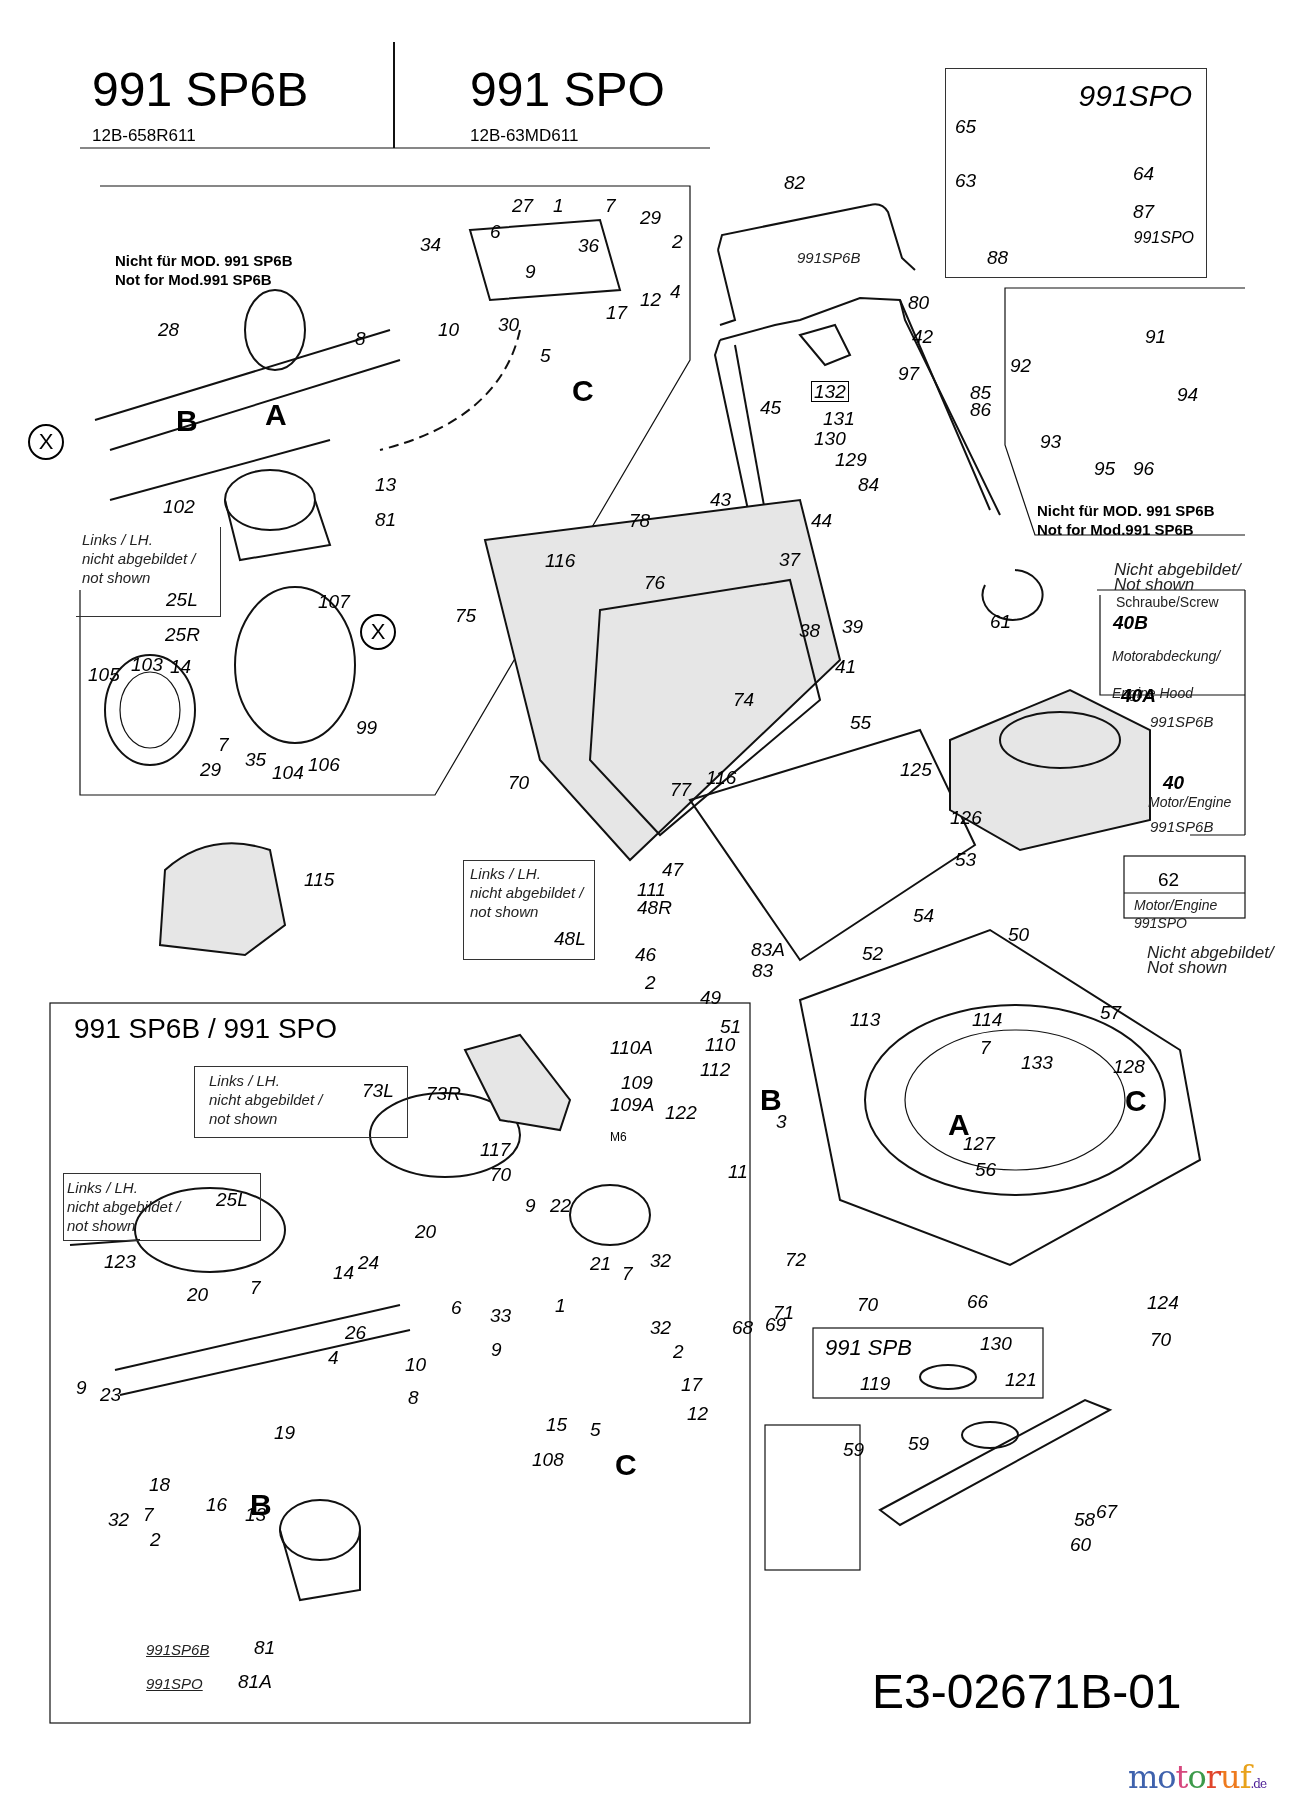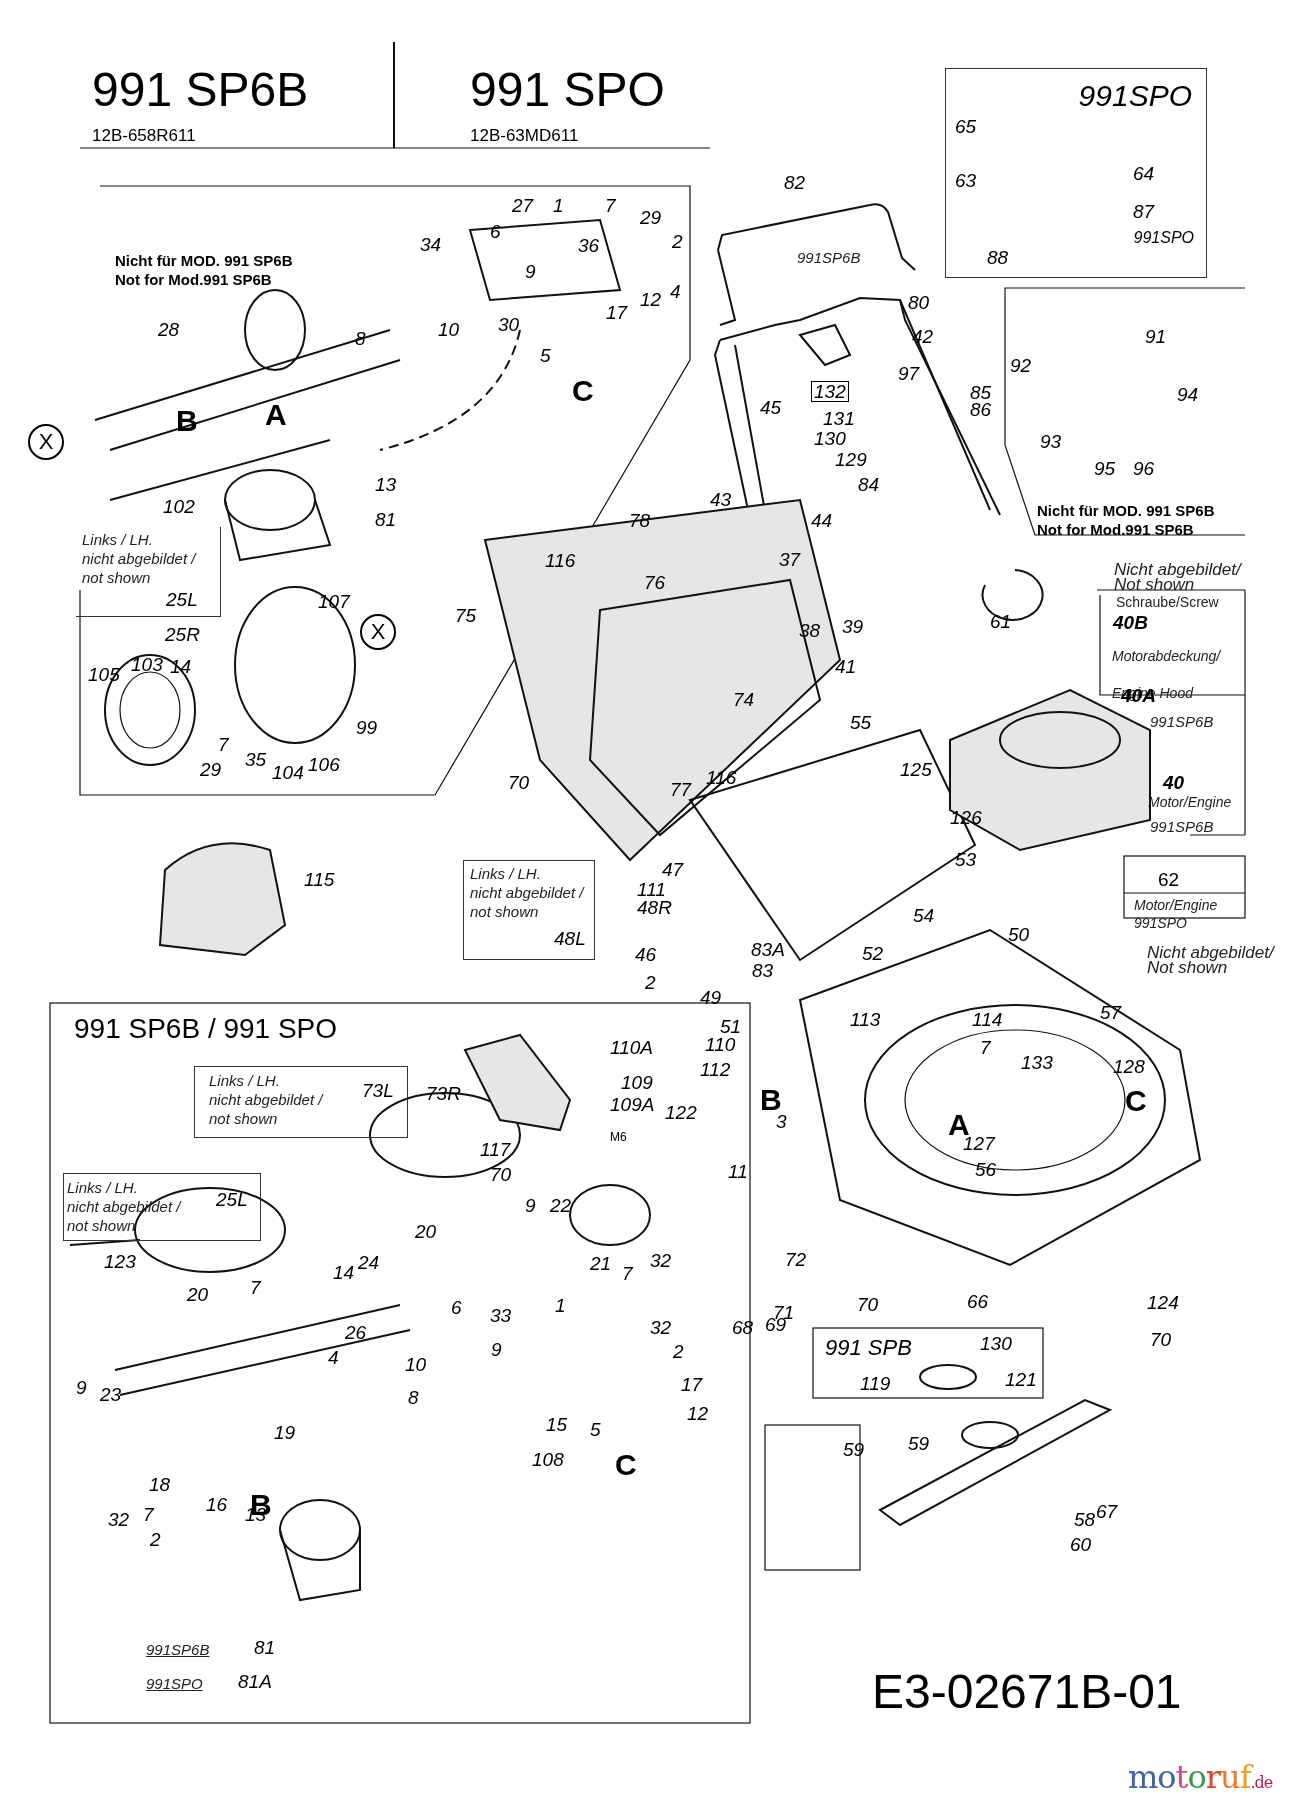--- a/index.html
+++ b/index.html
@@ -11,21 +11,21 @@
   .section-title{font-size:30px;}
   .note-bold{font-size:15px;font-weight:bold;line-height:19px;}
   .note-it{font-style:italic;font-size:15px;line-height:19px;color:#222;}
   .note-sm{font-style:italic;font-size:17px;line-height:15px;color:#222;}
   .callout{position:absolute;font-style:italic;font-size:19px;line-height:1;white-space:nowrap;}
   .callout.bold{font-weight:bold;}
   .letter{position:absolute;font-weight:bold;font-size:30px;line-height:1;}
   .circle-x{position:absolute;width:32px;height:32px;border:2px solid #000;border-radius:50%;text-align:center;line-height:32px;font-size:22px;}
   .drawing-no{font-size:48px;}
   .logo{font-family:"DejaVu Serif",serif;font-size:32px;letter-spacing:-1px;}
-  .logo .de{font-size:16px;color:#be185d;}
+  .logo .de{font-size:12px;color:#4c1d95;}
   svg.parts{position:absolute;left:0;top:0;}
   svg.parts path,svg.parts line,svg.parts polyline,svg.parts ellipse,svg.parts rect,svg.parts circle{fill:none;stroke:#111;stroke-width:2;}
   svg.parts .dash{stroke-dasharray:10 6;}
   svg.parts .thin{stroke-width:1.2;}
   svg.parts .fillgray{fill:#e6e6e6;}
 </style>
 </head>
 <body>
 
 <div id="canvas">

